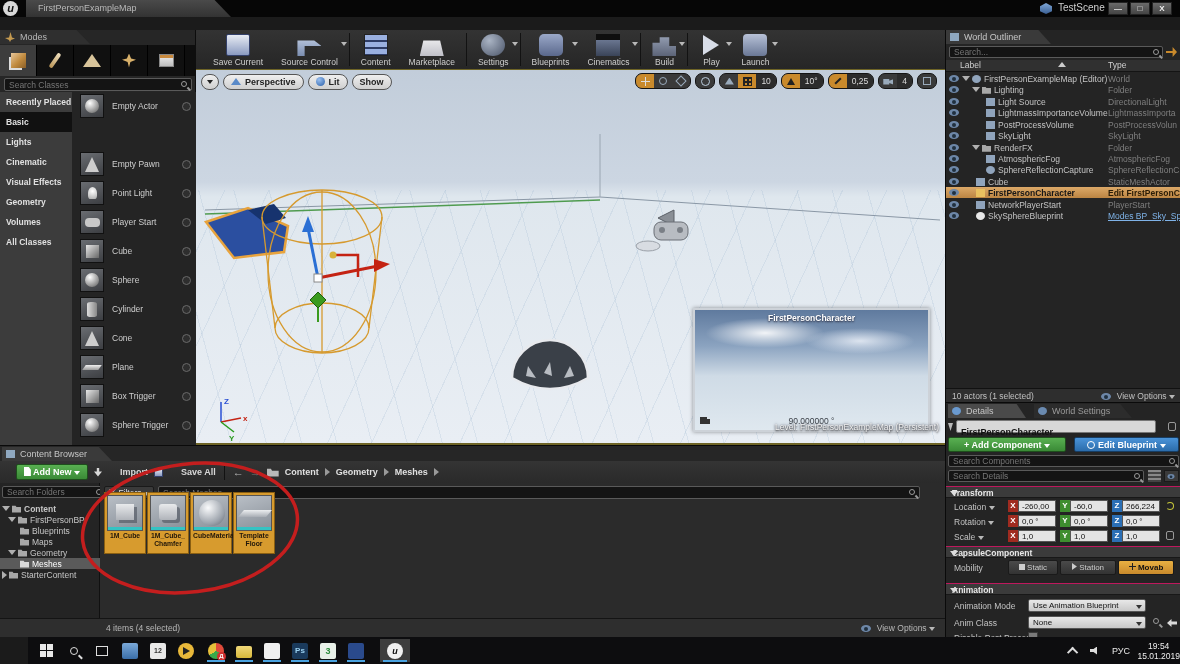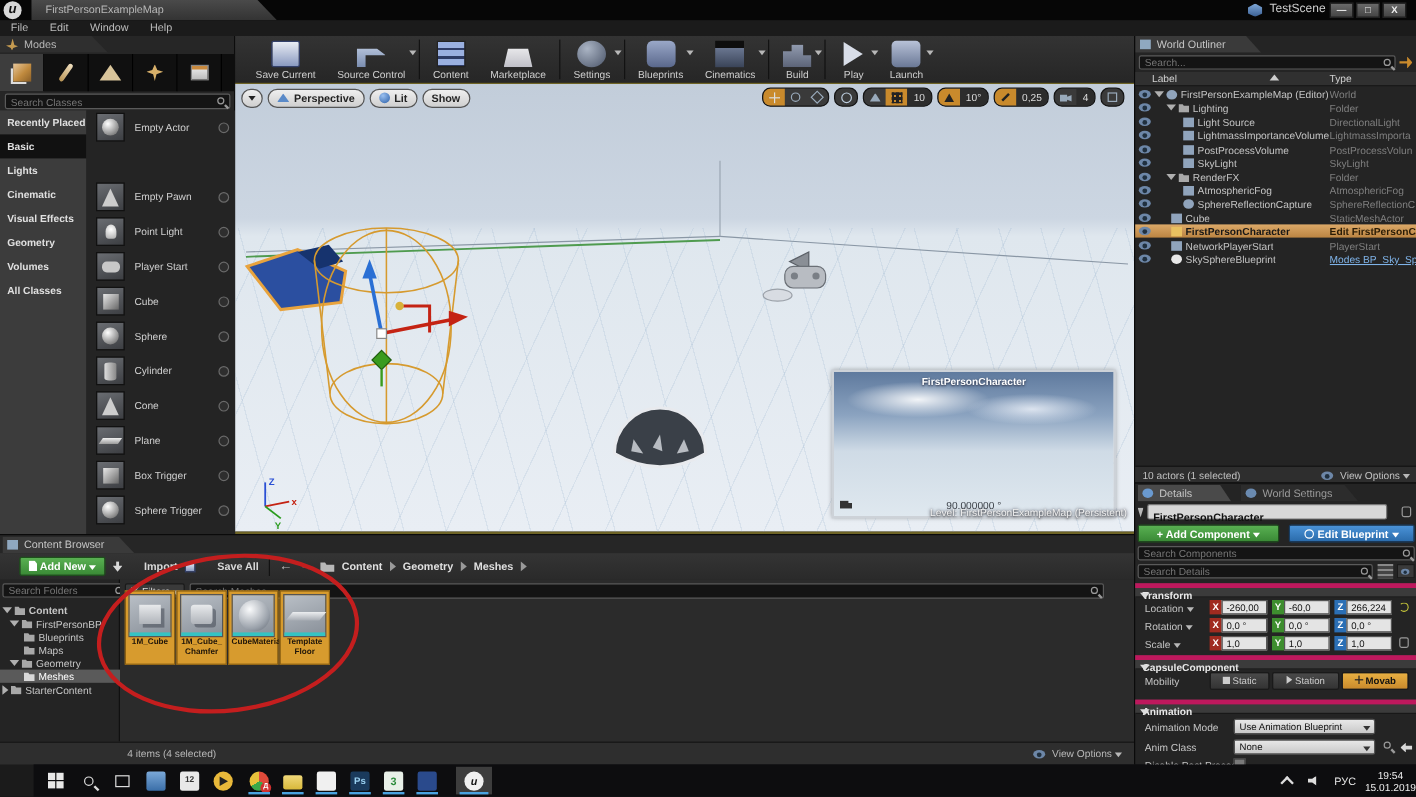--- a/index.html
+++ b/index.html
@@ -119,21 +119,21 @@
   .tri-r { width:0;height:0;border-top:4px solid transparent;border-bottom:4px solid transparent;border-left:5px solid #b0b0b0; flex:none; margin-right:2px; }
   .o-ico { width:9px; height:8px; flex:none; margin-right:3px; background:#90a4bc; }
   .o-ico.folder { background:#a8a8a8; clip-path:polygon(0 15%,40% 15%,50% 30%,100% 30%,100% 100%,0 100%); }
   .o-foot { left:0; top:358px; width:235px; height:14px; background:#2e2e2e; border-top:1px solid #111; font-size:8.5px; color:#c0c0c0; }
 
   #details { left:945px; top:402px; width:235px; height:235px; background:#242424; border-left:1px solid #0a0a0a; border-top:1px solid #0a0a0a; }
   .name-field { left:10px; top:17px; width:200px; height:13px; background:#d8d8d8; border:1px solid #777; border-radius:2px; }
   .name-field input { width:100%; height:100%; background:transparent; border:0; outline:0; font-size:9px; font-weight:bold; color:#111; padding:0 4px; font-family:"Liberation Sans",sans-serif; }
   .btn-green { left:2px; top:34px; width:118px; height:15px; background:linear-gradient(#59b052,#3a8a36); border:1px solid #1e4f1c; border-radius:2px; color:#fff; font-size:9px; font-weight:bold; text-align:center; line-height:14px; }
   .btn-blue { left:128px; top:34px; width:105px; height:15px; background:linear-gradient(#4a93d8,#2b6cab); border:1px solid #173d63; border-radius:2px; color:#fff; font-size:9px; font-weight:bold; text-align:center; line-height:14px; }
-  .sec-head { position:absolute; left:0; width:235px; height:12px; background:#3b3b3b; border-top:4px solid #be185d; border-bottom:1px solid #181818; font-size:8.5px; font-weight:bold; color:#e8e8e8; padding-left:6px; line-height:12px; }
+  .sec-head { position:absolute; left:0; width:235px; height:12px; background:#3b3b3b; border-top:1px solid #be185d; border-bottom:1px solid #181818; font-size:8.5px; font-weight:bold; color:#e8e8e8; padding-left:6px; line-height:12px; }
   .sec-tri { position:absolute; left:4px; top:3.5px; width:0;height:0;border-left:4px solid transparent;border-right:4px solid transparent;border-top:5px solid #ddd; }
   .d-lab { position:absolute; left:8px; font-size:8.5px; color:#c4c4c4; }
   .axis-chip { position:absolute; width:10px; height:12px; color:#fff; font-size:8px; font-weight:bold; text-align:center; line-height:12px; }
   .axis-box { position:absolute; width:38px; height:12px; background:#e4e4e4; border:1px solid #555; font-size:8px; color:#111; line-height:11px; padding-left:3px; }
   .chip-x { background:#a02b20; } .chip-y { background:#3e8e2f; } .chip-z { background:#2b6fb5; }
   .mob-btn { position:absolute; top:0; height:15px; background:linear-gradient(#4a4a4a,#333); border:1px solid #1a1a1a; color:#ccc; font-size:8px; text-align:center; line-height:14px; border-radius:2px; }
   .mob-btn.on { background:linear-gradient(#e8b042,#c98a2c); color:#111; font-weight:bold; }
   .dd { position:absolute; height:13px; background:linear-gradient(#e8e8e8,#c8c8c8); border:1px solid #555; border-radius:2px; font-size:8px; color:#111; line-height:12px; padding:0 4px; }
   .dd .caret { border-top-color:#333; position:absolute; right:3px; top:5px; }
   .checkbox { position:absolute; width:10px; height:10px; background:#7a7a7a; border:1px solid #3a3a3a; }
@@ -184,26 +184,20 @@
   <div id="titlebar" class="abs">
     <div class="ue-logo abs">u</div>
     <div class="doc-tab abs"><span>FirstPersonExampleMap</span></div>
     <div class="proj-ico abs"></div>
     <div class="proj-name abs">TestScene</div>
     <div class="winbtn abs" style="left:1108px">—</div>
     <div class="winbtn abs" style="left:1130px">□</div>
     <div class="winbtn abs" style="left:1152px">X</div>
   </div>
 
-  <div id="menubar" class="abs">
-    <div class="menu-item">File</div>
-    <div class="menu-item">Edit</div>
-    <div class="menu-item">Window</div>
-    <div class="menu-item">Help</div>
-  </div>
 
   <div id="modes" class="abs">
     <div class="modes-tab abs">
       <div class="modes-tab-ico abs"></div>
       <span>Modes</span>
     </div>
     <div class="mode-strip abs">
       <div class="mode-tile sel">
           <div class="mi-cube"></div>
         </div>

